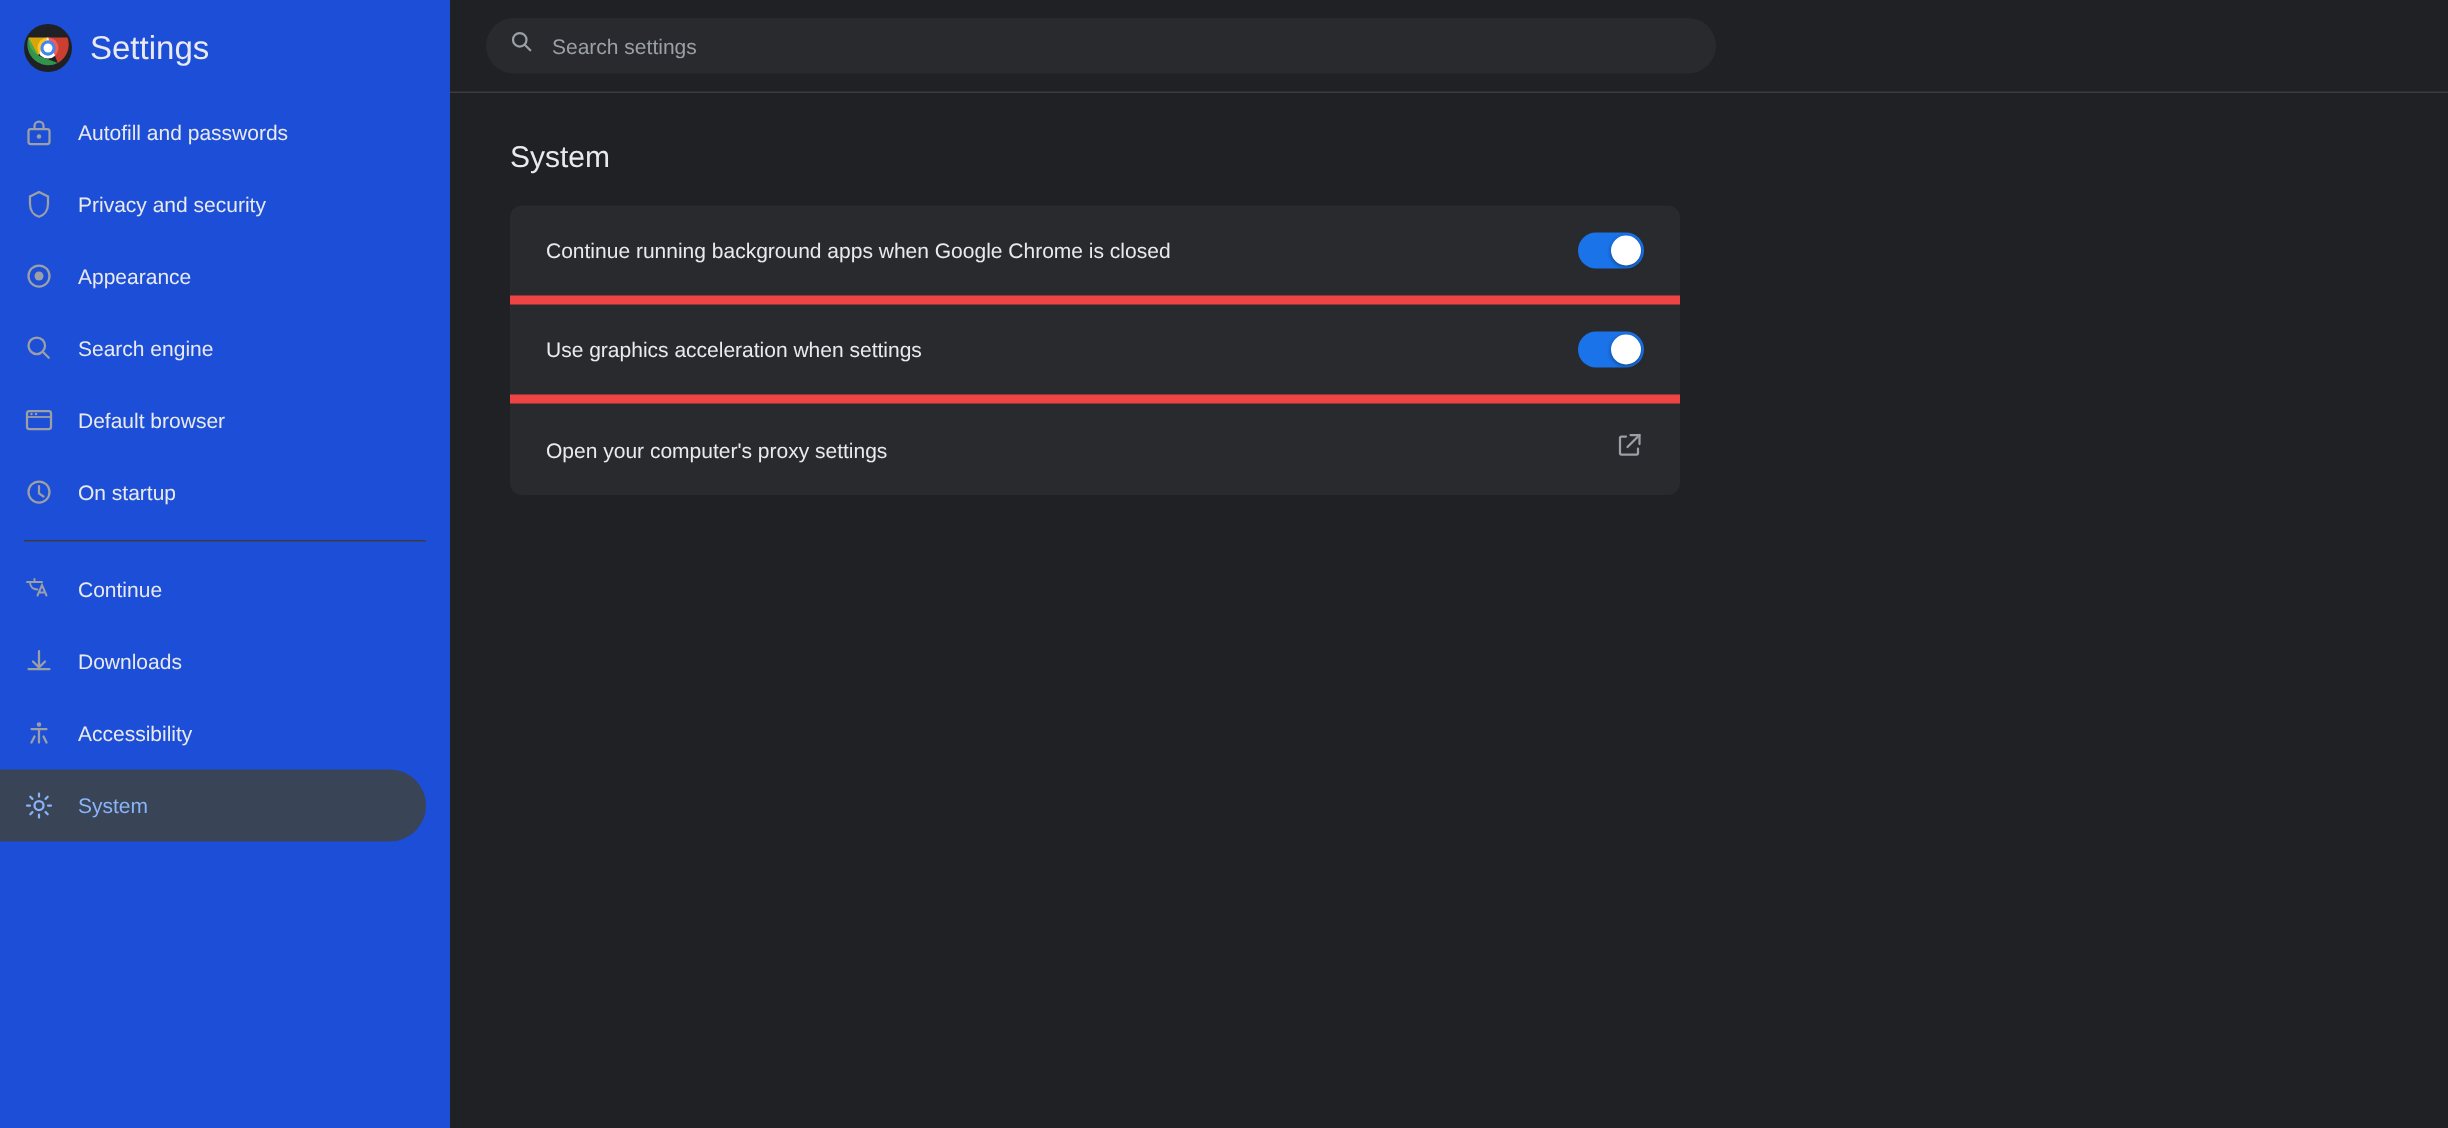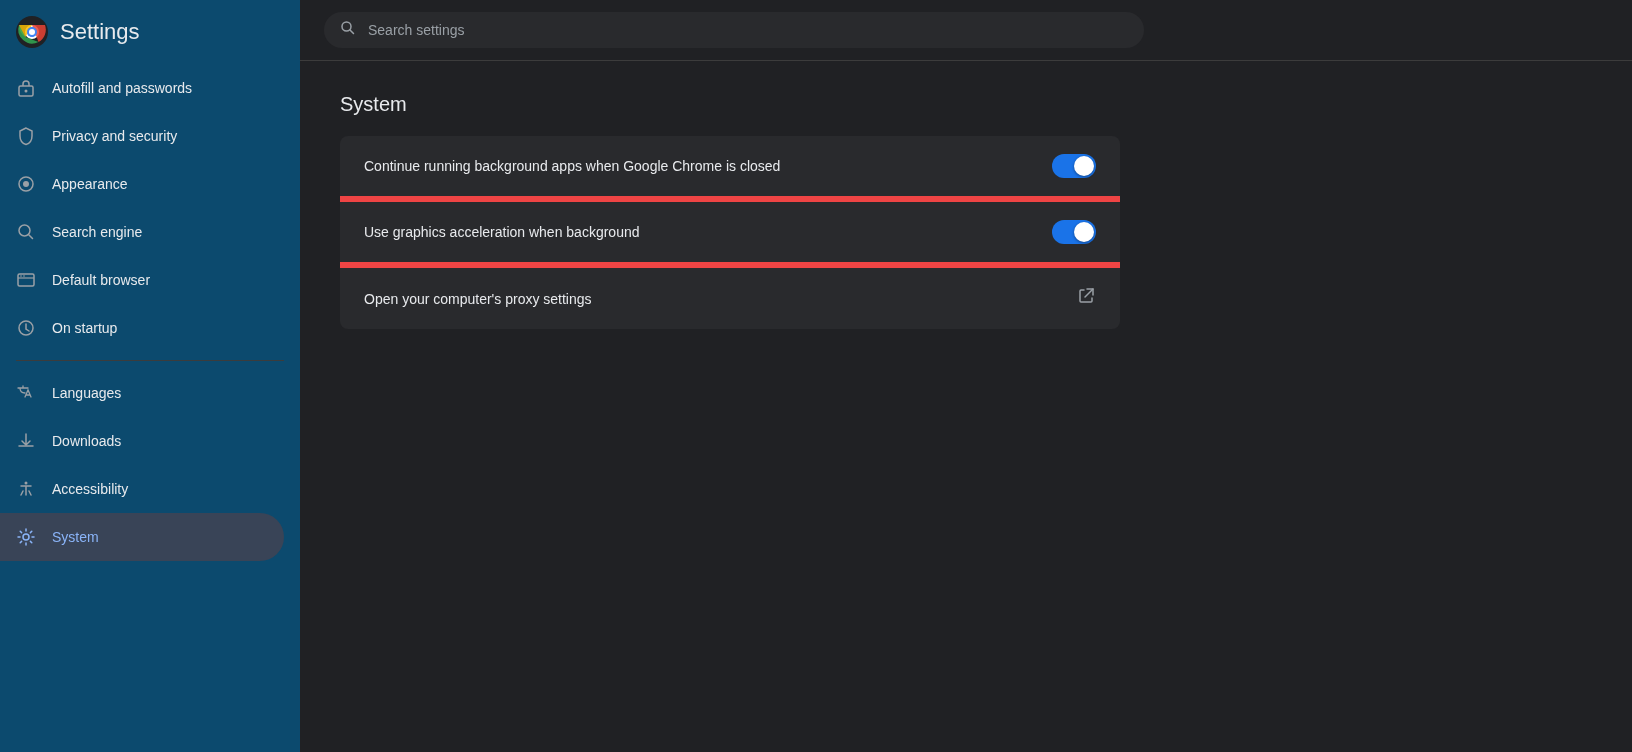--- a/index.html
+++ b/index.html
@@ -10,21 +10,21 @@
       font-size: 14px;
       display: flex;
       height: 752px;
       width: 1632px;
       overflow: hidden;
     }
 
     
     .sidebar {
       width: 300px;
-      background: #0c4a6e;
+      background: #1d4ed8;
       display: flex;
       flex-direction: column;
       padding-top: 8px;
       flex-shrink: 0;
       overflow-y: auto;
     }
 
     .sidebar-header {
       display: flex;
       align-items: center;
@@ -297,21 +297,21 @@
 
     <div class="nav-divider"></div>
 
     <div class="nav-item">
       <span class="icon">
         <svg width="20" height="20" viewBox="0 0 20 20" fill="none">
           <path d="M2 5h10M7 3v2M4 5c0 3 2 5 5 5" stroke="#9aa0a6" stroke-width="1.3" stroke-linecap="round" fill="none"></path>
           <path d="M9 14l3-7 3 7M10.5 12h3" stroke="#9aa0a6" stroke-width="1.3" stroke-linecap="round" fill="none"></path>
         </svg>
       </span>
-      <span class="label">Languages</span>
+      <span class="label">Continue</span>
     </div>
 
     <div class="nav-item">
       <span class="icon">
         <svg width="20" height="20" viewBox="0 0 20 20" fill="none">
           <path d="M10 3v10M6 10l4 4 4-4" stroke="#9aa0a6" stroke-width="1.5" stroke-linecap="round" stroke-linejoin="round"></path>
           <path d="M3 15h14" stroke="#9aa0a6" stroke-width="1.5" stroke-linecap="round"></path>
         </svg>
       </span>
       <span class="label">Downloads</span>
@@ -360,21 +360,21 @@
     <div class="settings-card">
 
       <div class="settings-row">
         <span class="settings-row-label">Continue running background apps when Google Chrome is closed</span>
         <div class="toggle on">
           <div class="toggle-knob"></div>
         </div>
       </div>
 
       <div class="settings-row">
-        <span class="settings-row-label">Use graphics acceleration when background</span>
+        <span class="settings-row-label">Use graphics acceleration when settings</span>
         <div class="toggle on">
           <div class="toggle-knob"></div>
         </div>
       </div>
 
       <div class="settings-row" style="cursor:pointer;">
         <span class="settings-row-label">Open your computer's proxy settings</span>
         <span class="external-link-icon">
           <svg width="20" height="20" viewBox="0 0 20 20" fill="none">
             <path d="M8 4H5a1 1 0 00-1 1v10a1 1 0 001 1h10a1 1 0 001-1v-3" stroke="#9aa0a6" stroke-width="1.5" stroke-linecap="round" fill="none"></path>

